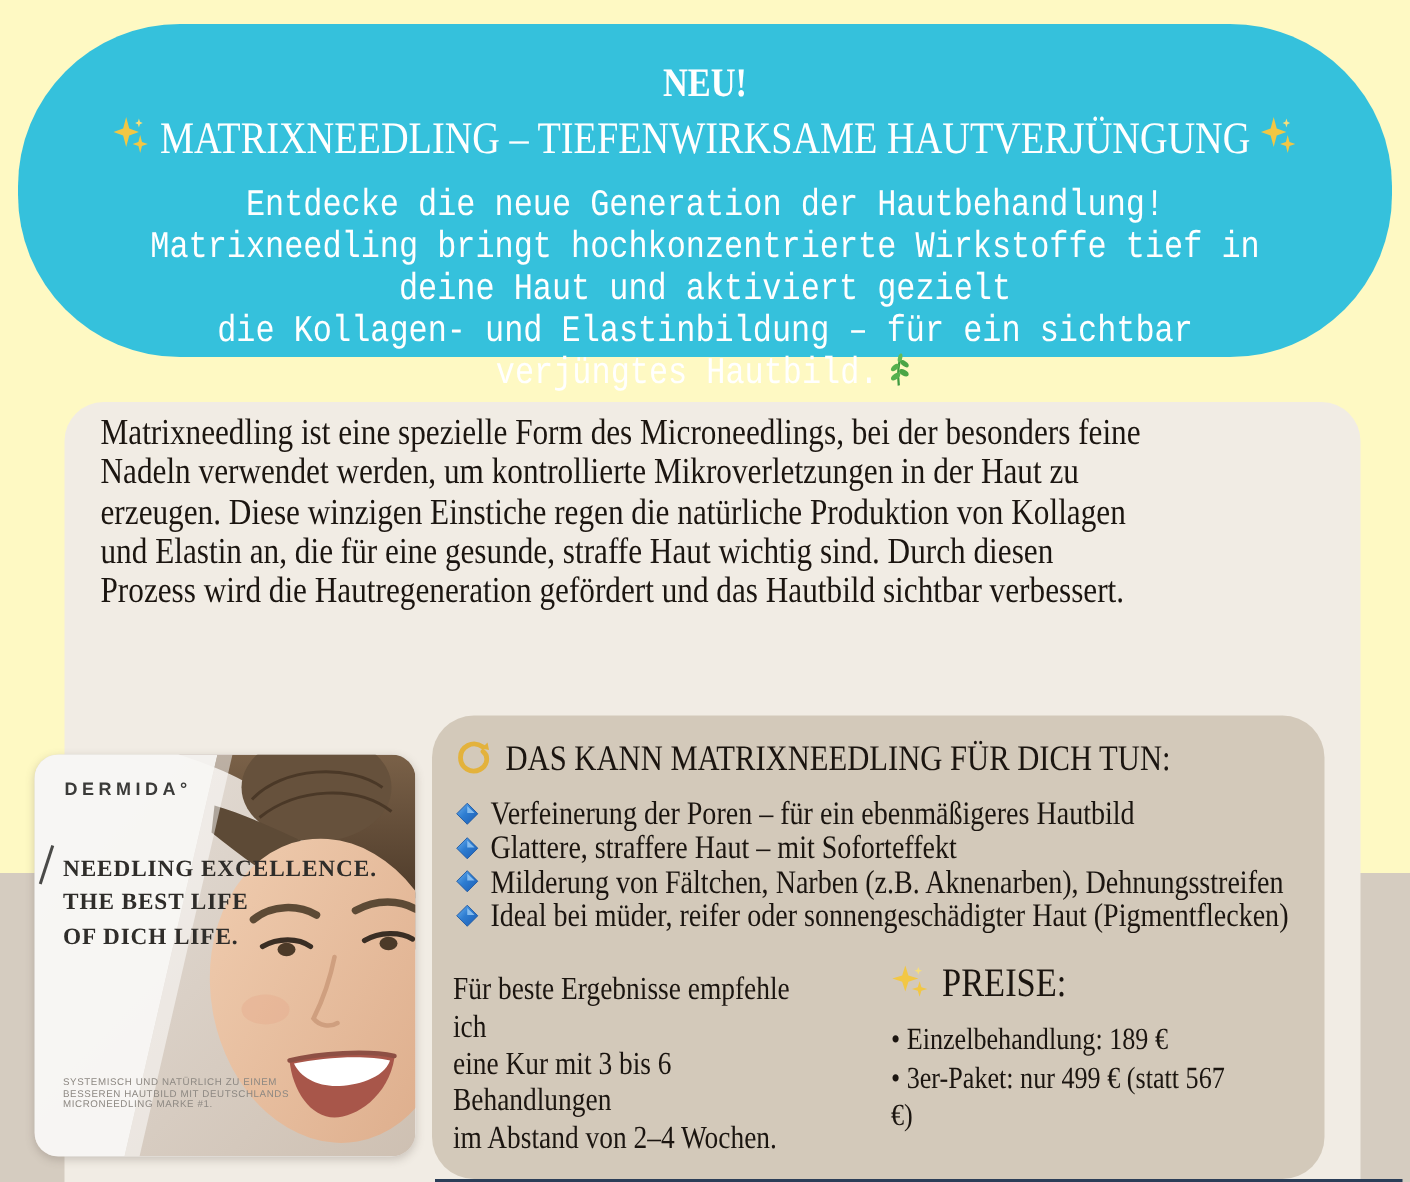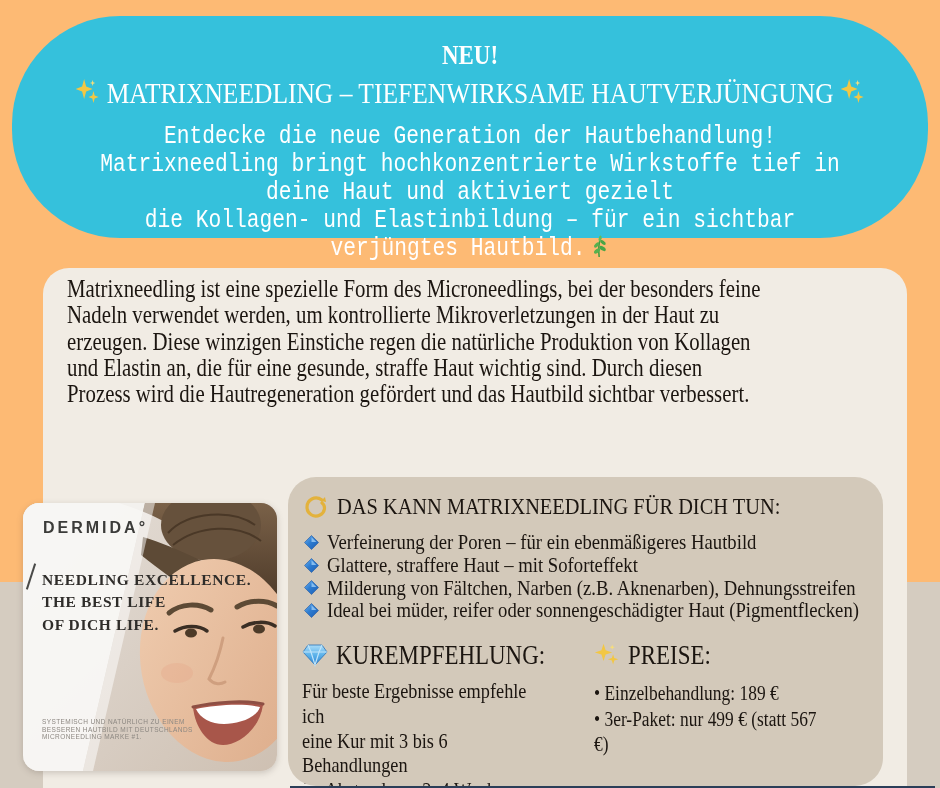--- a/index.html
+++ b/index.html
@@ -1,18 +1,18 @@
 <!DOCTYPE html>
 <html><head>
 <meta charset="utf-8">
 <style>
   html,body{margin:0;padding:0;}
   body{width:940px;height:788px;overflow:hidden;background:#d5ccc0;
        font-family:"Liberation Serif","DejaVu Serif",serif;}
-  .page{position:relative;width:940px;height:582px;background:#fdba74;}
+  .page{position:relative;width:940px;height:582px;background:#fef9c3;}
 
   
   .sqz{display:inline-block;transform:scaleX(0.85);}
   .sqz-c{transform-origin:50% 50%;}
   .sqz-l{transform-origin:0 50%;}
   .pre{white-space:pre-line;}
 
   
   .banner{position:absolute;left:12px;top:16px;width:916px;height:222px;
           background:#35c1dc;border-radius:108px;color:#ffffff;
@@ -31,35 +31,35 @@
   .info-card h2{margin:24px 0 0 0;text-align:center;font-weight:normal;
                 font-size:25px;line-height:30px;letter-spacing:0.5px;}
   .info-card .body{margin:8px 0 0 24px;font-size:24.5px;line-height:26.3px;}
 
   
   .brand-card{position:absolute;left:23px;top:503px;width:254px;height:268px;
               border-radius:16px;overflow:hidden;background:#efedeb;
               box-shadow:0 2px 6px rgba(90,80,70,.25);
               font-family:"Liberation Sans","DejaVu Sans",sans-serif;}
   .brand-card svg.scene{position:absolute;left:0;top:0;}
-  .brand-logo{position:absolute;left:20px;top:16px;font-size:16px;font-weight:600;
+  .brand-logo{position:absolute;left:20px;top:16px;font-size:12px;font-weight:600;
               letter-spacing:3px;color:#3b3b39;}
   .brand-slash{position:absolute;left:7px;top:60px;width:2px;height:27px;
                background:#4a4a48;transform:rotate(18deg);}
   .brand-headline{position:absolute;left:19px;top:66px;font-size:15.5px;
                   font-weight:700;letter-spacing:0.6px;line-height:22.4px;
                   color:#2f2d2a;font-family:Liberation Serif, serif;}
   .brand-foot{position:absolute;left:19px;top:215px;font-size:6.5px;line-height:7.6px;
               letter-spacing:0.4px;color:#8d8882;}
 
   
   .benefits-card{position:absolute;left:288px;top:477px;width:595px;height:309px;
                  background:#d3c9ba;border-radius:28px;box-sizing:border-box;
                  padding:14px 14px 0 14px;color:#1b1510;overflow:hidden;}
-  .benefits-head{display:flex;align-items:flex-end;white-space:nowrap;font-family:Liberation Serif, serif;}
+  .benefits-head{display:flex;align-items:flex-start;white-space:nowrap;font-family:Liberation Serif, serif;}
   .benefits-head svg{margin-right:7px;flex:0 0 auto;}
   .benefits-head .txt{font-size:24px;line-height:30px;}
   .bullets{list-style:none;margin:10px 0 0 0;padding:0;}
   .bullets li{display:flex;align-items:center;white-space:nowrap;
               font-size:22px;line-height:22.8px;}
   .bullets li svg{margin:0 8px 0 2px;flex:0 0 auto;}
   .cols{display:flex;margin-top:17px;}
   .col-left{flex:0 0 292px;}
   .col-right{flex:1 1 auto;}
   .col-head{display:flex;align-items:center;white-space:nowrap;}
@@ -225,28 +225,20 @@
         <svg width="15" height="15" viewBox="0 0 16 16">
             <polygon points="8,0.5 15.5,8 8,15.5 0.5,8" fill="url(#gDia)" stroke="#17529f" stroke-width="0.6"></polygon>
             <polygon points="8,2.4 13.2,7.4 8,7.4" fill="#9ccdf6" opacity="0.8"></polygon>
           </svg>
         <span class="sqz sqz-l">Ideal bei müder, reifer oder sonnengeschädigter Haut (Pigmentflecken)</span>
       </li>
     </ul>
 
     <div class="cols">
       <div class="col-left">
-        <div class="col-head">
-          <svg width="26" height="24" viewBox="0 0 26 24">
-            <polygon points="6,2 20,2 25,9 13,22 1,9" fill="url(#gGem)" stroke="#2a72b8" stroke-width="0.8"></polygon>
-            <polyline points="1,9 25,9" stroke="#bfe4fa" stroke-width="1.2" fill="none"></polyline>
-            <polyline points="6,2 9,9 13,22 17,9 20,2" stroke="#bfe4fa" stroke-width="1.2" fill="none"></polyline>
-          </svg>
-          <span class="sqz sqz-l txt">KUREMPFEHLUNG:</span>
-        </div>
         <div class="col-body"><span class="sqz sqz-l pre">Für beste Ergebnisse empfehle ich
 eine Kur mit 3 bis 6 Behandlungen
 im Abstand von 2–4 Wochen.</span></div>
       </div>
       <div class="col-right">
         <div class="col-head">
           <svg width="26" height="26" viewBox="0 0 30 30">
             <path d="M11 2 L13.4 9.6 L21 12 L13.4 14.4 L11 22 L8.6 14.4 L1 12 L8.6 9.6 Z" fill="#f2c744"></path>
             <path d="M22 14 L23.4 18.6 L28 20 L23.4 21.4 L22 26 L20.6 21.4 L16 20 L20.6 18.6 Z" fill="#f2c744"></path>
             <path d="M21 3 L21.8 5.2 L24 6 L21.8 6.8 L21 9 L20.2 6.8 L18 6 L20.2 5.2 Z" fill="#f7de7a"></path>

